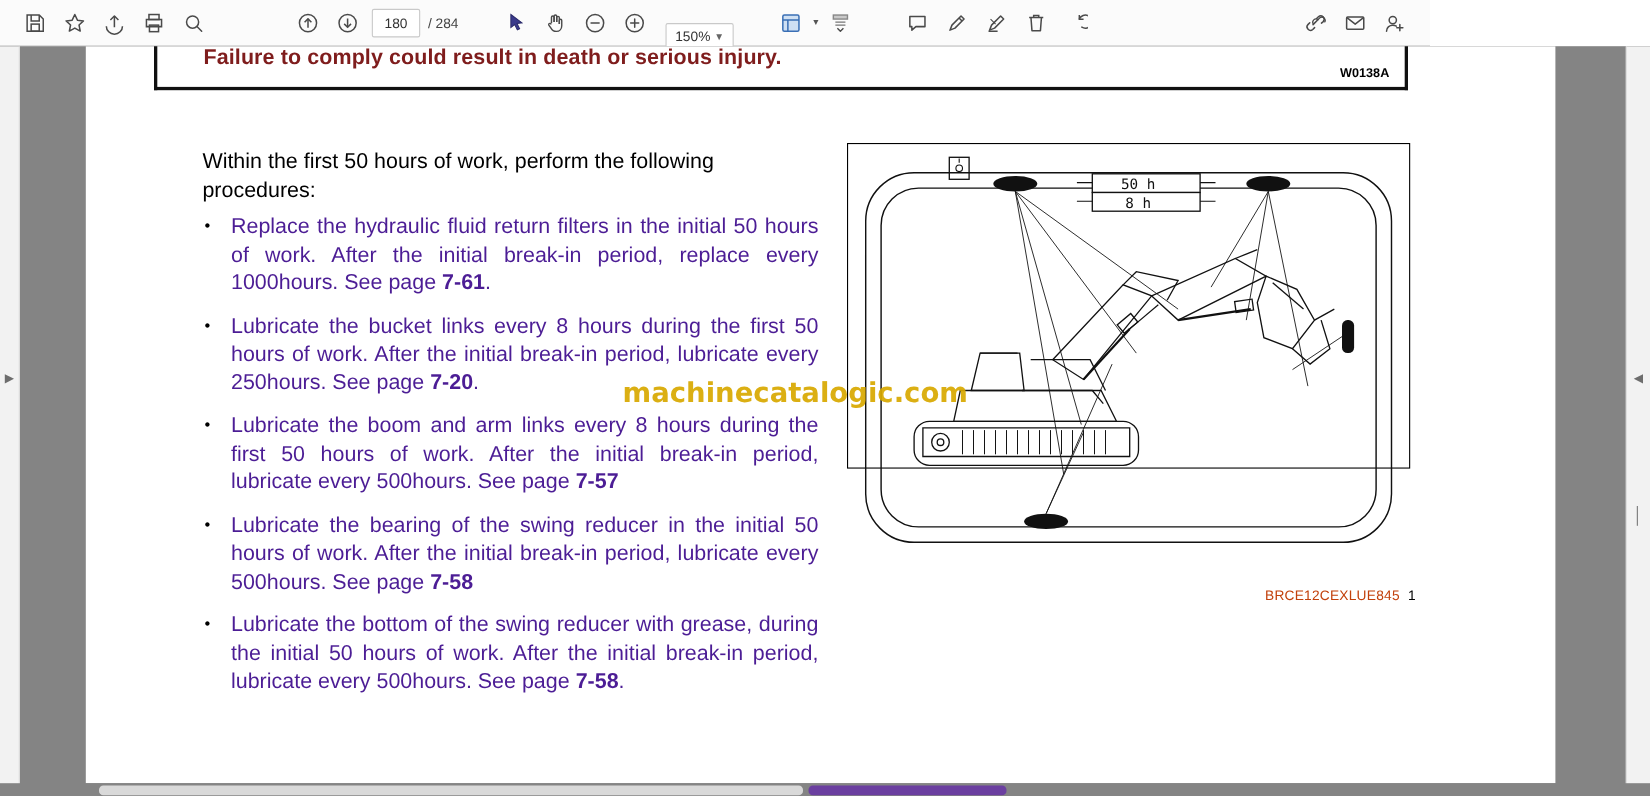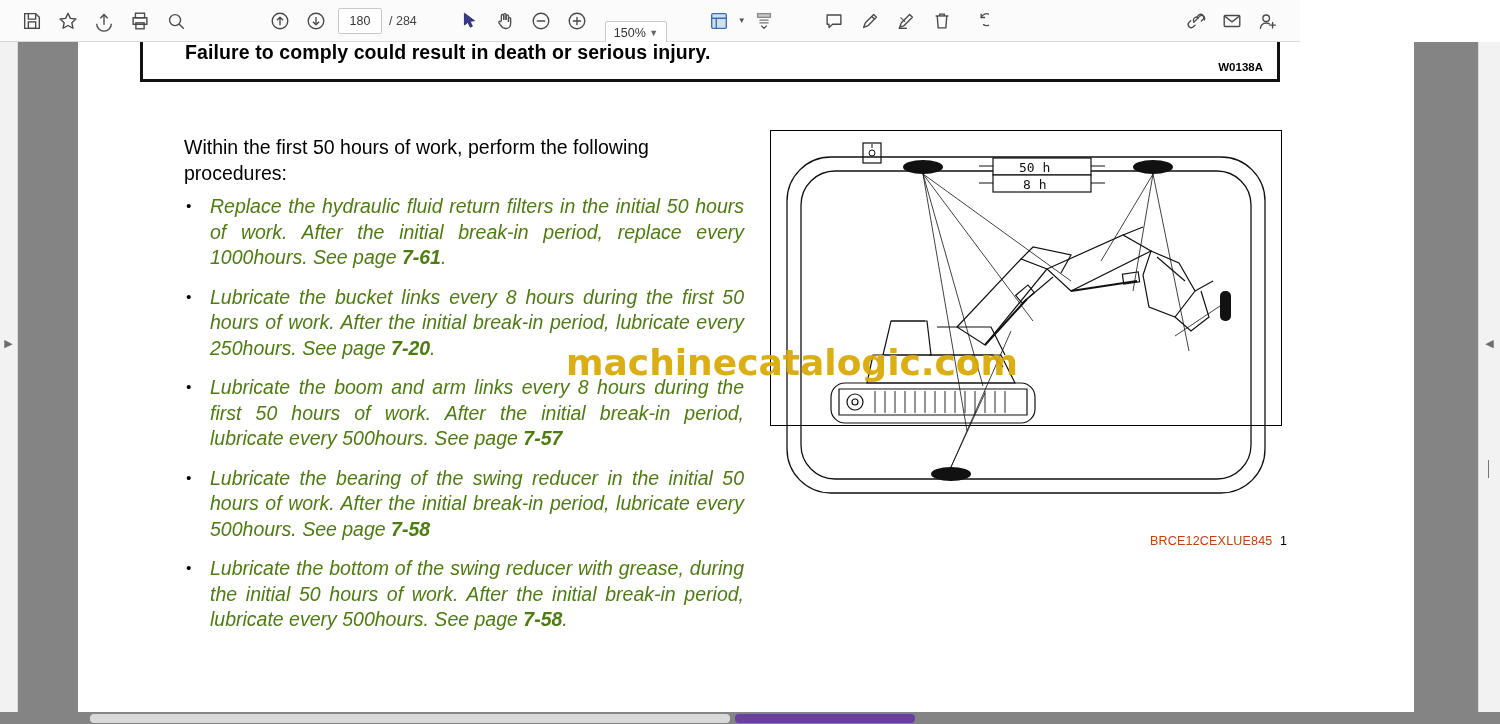--- a/index.html
+++ b/index.html
@@ -157,21 +157,21 @@
     width: 1140px; height: 74px;
     border: 3px solid #111;
     border-top: none;
     box-sizing: border-box;
   }
   .warn-l1, .warn-l2 {
     position: absolute;
     left: 42px;
     font-size: 19.5px;
     font-weight: bold;
-    color: #000000;
+    color: #7f1d1d;
     white-space: nowrap;
     letter-spacing: .1px;
   }
   .warn-l2 { top: 33px; }
   .warn-code {
     position: absolute;
     right: 14px; bottom: 6px;
     font-size: 11.5px;
     font-weight: bold;
     color: #000;
@@ -191,23 +191,22 @@
     position: absolute;
     left: 106px; top: 152px;
     width: 560px;
   }
   .bullet {
     position: relative;
     padding-left: 26px;
     margin-bottom: 14px;
     font-size: 19.5px;
     line-height: 25.5px;
-    color: #4d7c0f;
+    color: #4c1d95;
     text-align: justify;
-    font-style: italic;
   }
   .bullet::before {
     content: "\2022";
     position: absolute;
     left: 2px; top: -1px;
     font-size: 15px;
     color: #000;
   }
   .bullet b { font-weight: bold; }
 
@@ -230,21 +229,21 @@
   .fig-page {
     position: absolute;
     left: 1202px; top: 492px;
     font-size: 12.5px;
     color: #000;
   }
 
   .watermark {
     position: absolute;
     left: 488px; top: 300px;
-    font-size: 36px;
+    font-size: 25px;
     font-weight: bold;
     color: #d9a900;
     opacity: .92;
     white-space: nowrap;
     pointer-events: none;
     font-family: "DejaVu Sans", sans-serif;
     text-align: center;
   }
 </style>
 </head>

